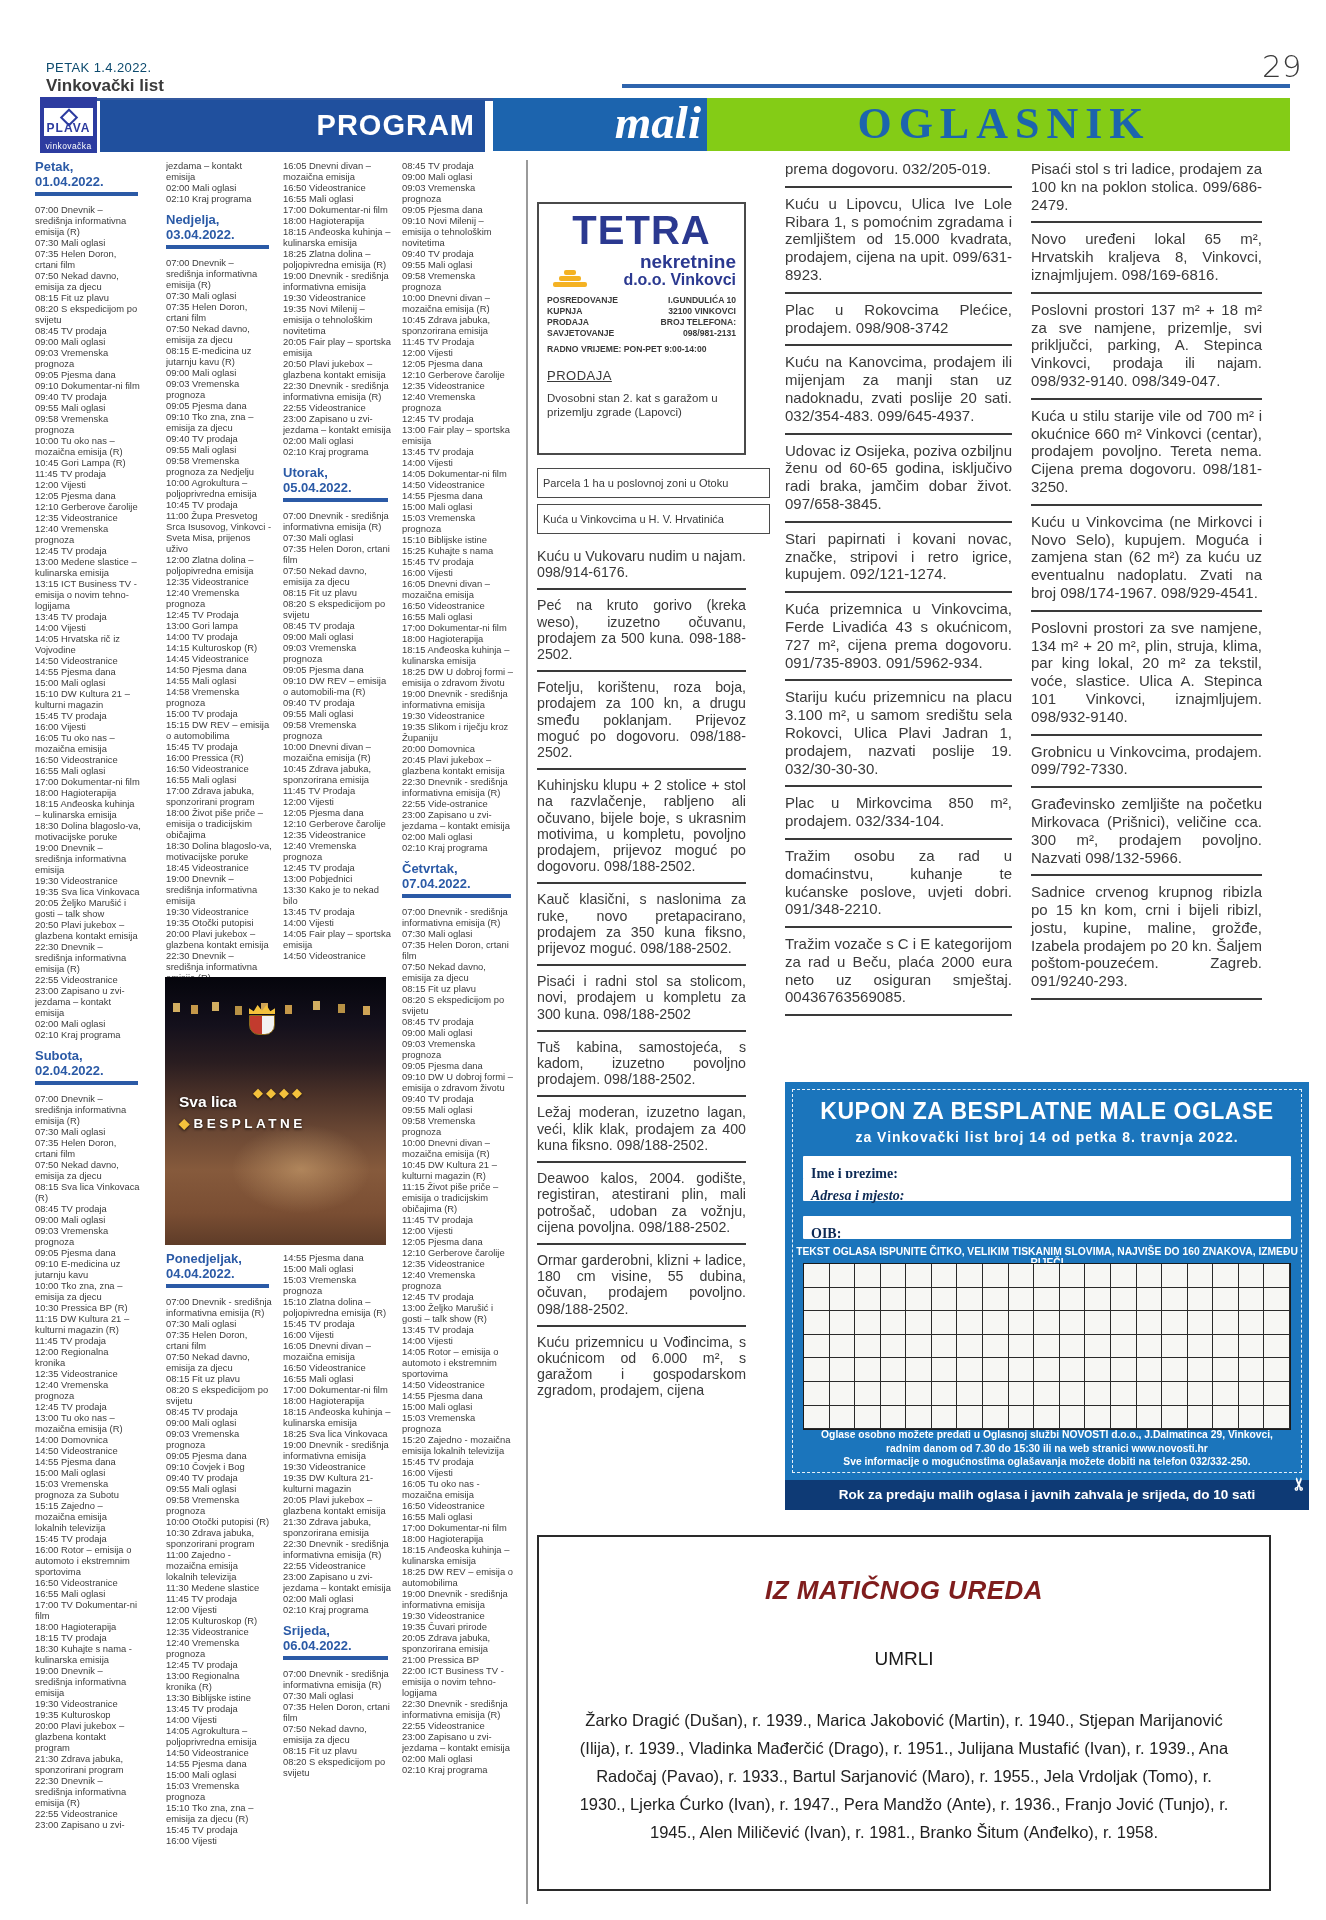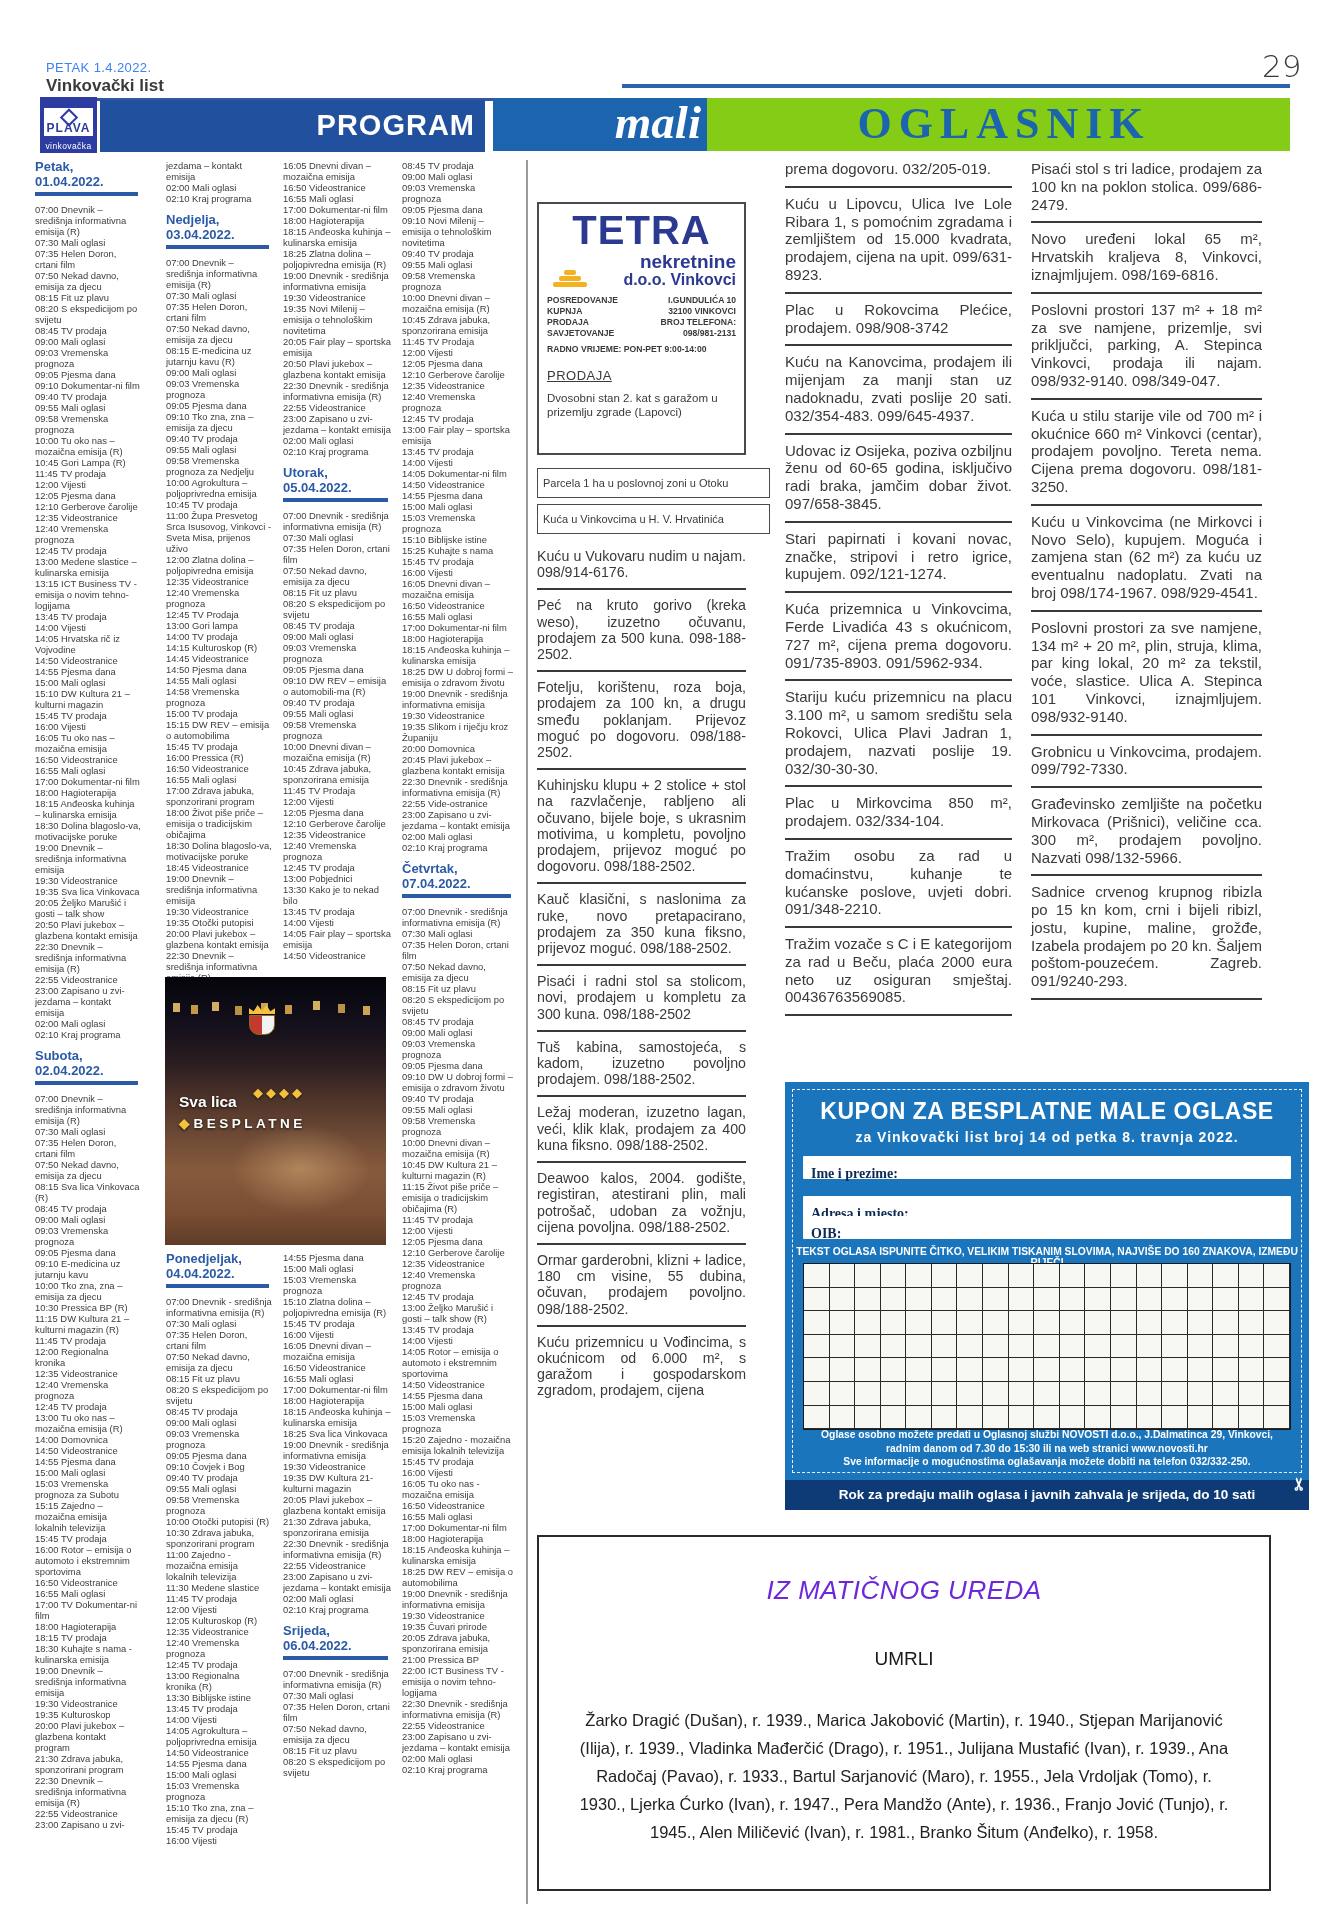--- a/index.html
+++ b/index.html
@@ -1,20 +1,20 @@
 <!DOCTYPE html>
 <html><head>
 <meta charset="utf-8">
 <style>
   html,body{margin:0;padding:0;background:#e8e8e8;}
   .page{position:relative;width:1326px;height:1920px;background:#fff;overflow:hidden;
         font-family:"Liberation Sans",sans-serif;color:#3d3d3d;margin:0 auto;}
 
   
-  .hdr-date{position:absolute;left:46px;top:60px;font-size:13px;color:#3b82f6;letter-spacing:.4px;}
+  .hdr-date{position:absolute;left:46px;top:60px;font-size:13px;color:#0c4a6e;letter-spacing:.4px;}
   .hdr-pub{position:absolute;left:46px;top:76px;font-size:17px;color:#3a3a3a;font-weight:600;}
   .hdr-rule-left{position:absolute;left:45px;top:98px;width:479px;height:3px;background:#33589e;}
   .hdr-pagenum{position:absolute;left:1262px;top:48px;font-size:31px;font-weight:300;color:#3a3a3a;font-family:"DejaVu Sans",sans-serif;}
   .hdr-rule-right{position:absolute;left:622px;top:84px;width:668px;height:4px;background:#2e64ad;}
 
   
   .plava{position:absolute;left:40px;top:97px;width:57px;height:56px;background:#2d3ca0;}
   .plava .inner{position:absolute;left:4px;top:11px;right:4px;height:28px;background:#fff;}
   .plava .diamond{position:absolute;left:50%;top:3px;width:9px;height:9px;background:#fff;border:2px solid #2d3ca0;transform:translateX(-50%) rotate(45deg);}
   .plava .word{position:absolute;left:0;right:0;top:13px;text-align:center;font-size:12px;font-weight:800;color:#2d3ca0;letter-spacing:1px;}
@@ -87,32 +87,32 @@
   .ad:first-child{padding-top:0;}
   .ad.norule{border-bottom:none;}
 
   
   .kupon{position:absolute;left:785px;top:1082px;width:524px;height:428px;background:#1b75bc;box-sizing:border-box;}
   .kinner{position:absolute;left:7px;top:7px;right:7px;bottom:37px;border:1.5px dashed rgba(255,255,255,.9);pointer-events:none;}
   .ktitle{position:absolute;left:0;right:0;top:16px;text-align:center;color:#fff;font-weight:800;font-size:23px;letter-spacing:.5px;}
   .ksub{position:absolute;left:0;right:0;top:47px;text-align:center;color:#fff;font-weight:700;font-size:14px;letter-spacing:1px;}
   .kfield{position:absolute;left:18px;right:18px;height:23px;background:#fff;border-radius:1px;}
   .kfield span{display:block;padding:10px 0 0 8px;font-family:"Liberation Serif",serif;font-weight:700;font-size:14px;color:#0d2a55;}
-  #kf0{top:74px;}#kf1{top:114px;}#kf2{top:134px;}
+  #kf0{top:74px;}#kf1{top:96px;font-style:italic;}#kf2{top:134px;}
   .knote{position:absolute;left:0;right:0;top:164px;text-align:center;color:#fff;font-weight:700;font-size:10.3px;}
   .kgrid{position:absolute;left:18px;right:18px;top:181px;display:grid;grid-template-columns:repeat(19,1fr);border:1px solid #1a1a1a;background:#f7f7f4;}
   .kgrid i{display:block;height:22.6px;border-right:1px solid #2a2a2a;border-bottom:1px solid #2a2a2a;}
   .kfoot{position:absolute;left:0;right:0;top:346px;text-align:center;color:#fff;font-weight:700;font-size:10.3px;line-height:13.5px;}
   .kbar{position:absolute;left:0;right:0;bottom:0;height:30px;background:#0e3a75;color:#fff;font-weight:700;
         font-size:13.5px;line-height:30px;text-align:center;}
   .scissors{position:absolute;right:2px;top:-11px;color:#fff;font-size:17px;transform:rotate(-90deg);}
 
   
   .matini{position:absolute;left:537px;top:1535px;width:734px;height:356px;border:2px solid #2a2a2a;background:#fff;box-sizing:border-box;}
-  .mat-title{margin-top:38px;text-align:center;font-style:italic;font-weight:400;font-size:26px;color:#6d28d9;letter-spacing:.5px;}
+  .mat-title{margin-top:38px;text-align:center;font-style:italic;font-weight:700;font-size:26px;color:#7f1d1d;letter-spacing:.5px;}
   .mat-sect{margin-top:42px;text-align:center;font-size:19px;color:#1a1a1a;}
   .mat-names{margin:36px 34px 0;text-align:center;font-size:16.5px;line-height:28px;color:#222;}
 </style>
 </head>
 <body>
 
 <div class="page">
 
   <div class="hdr-date">PETAK 1.4.2022.</div>
   <div class="hdr-pub">Vinkovački list</div>

